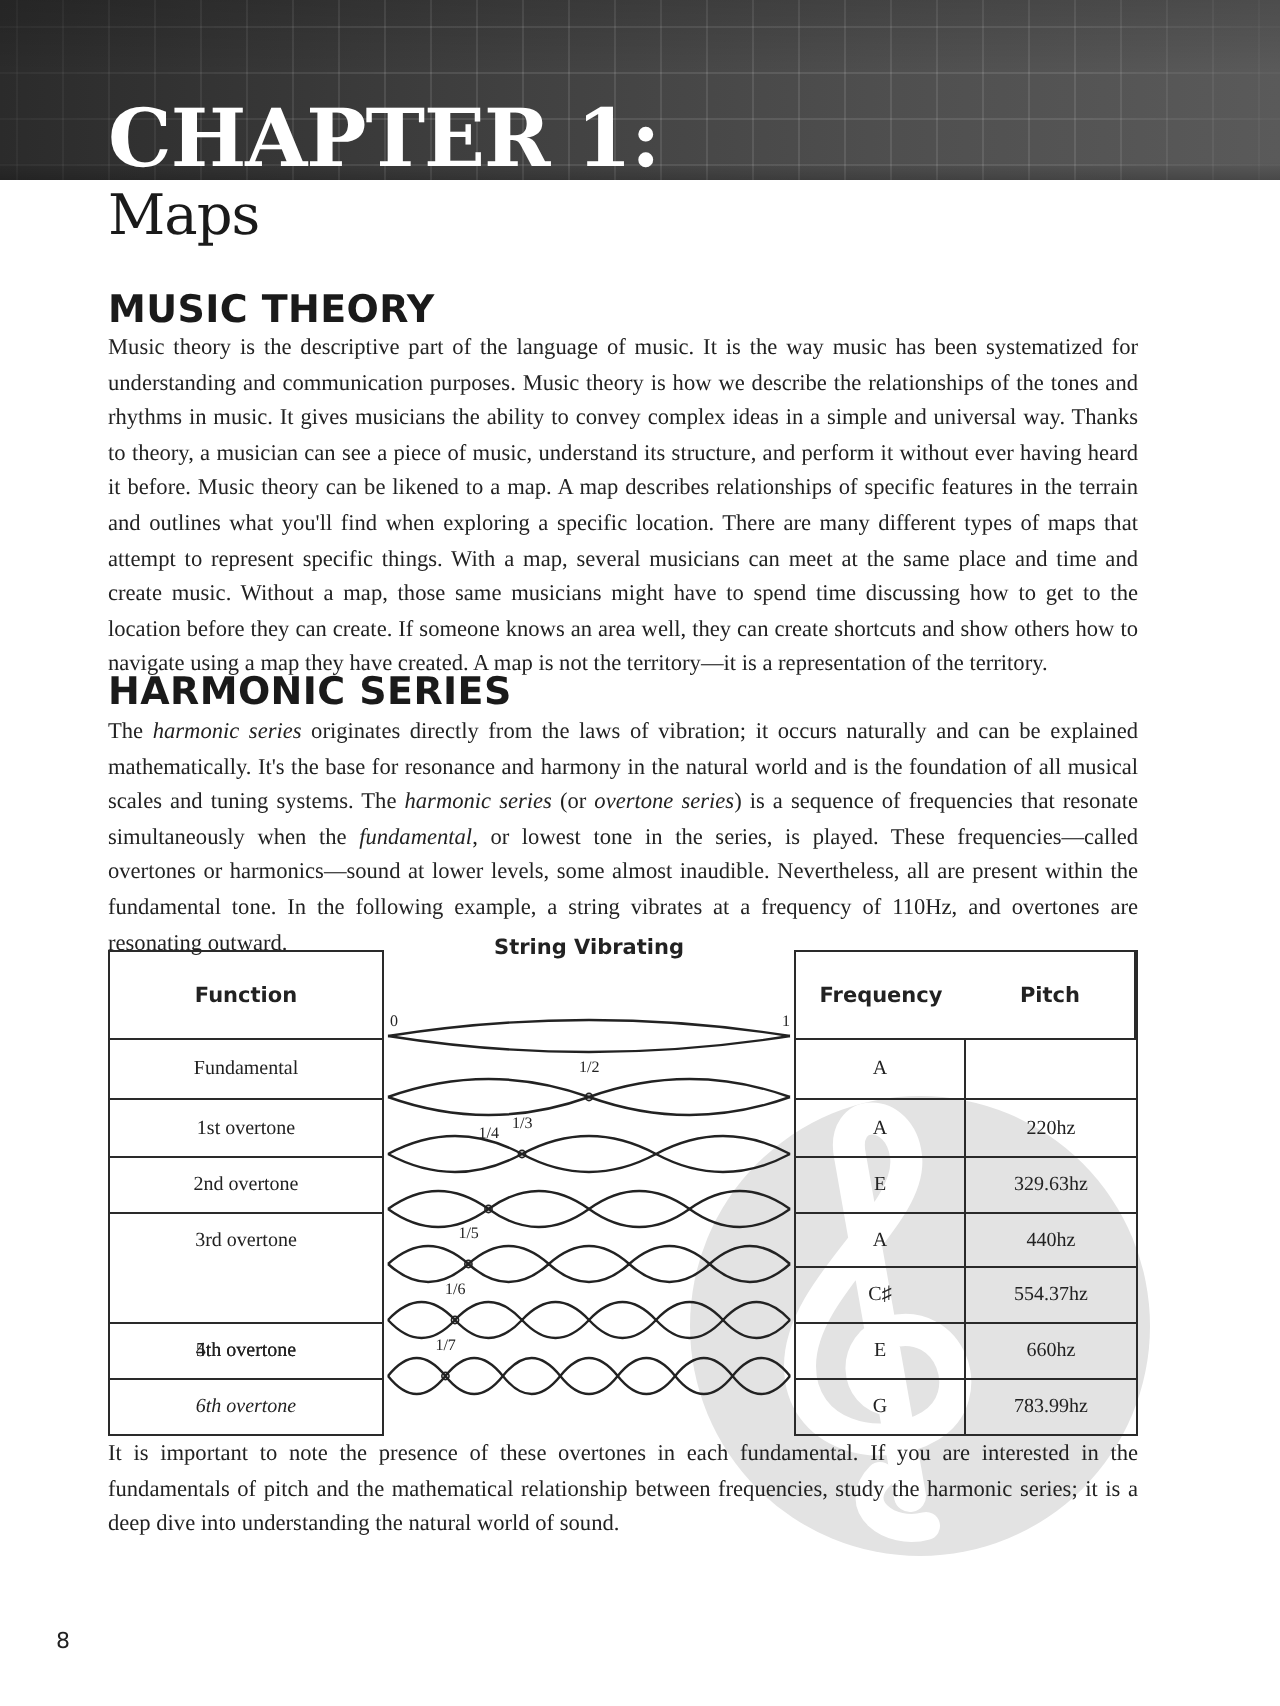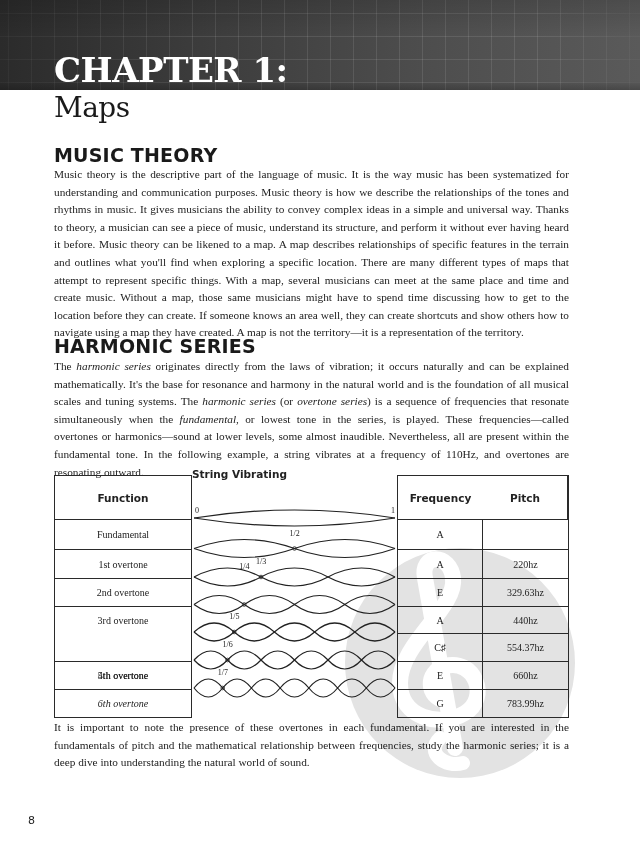--- a/index.html
+++ b/index.html
@@ -21,21 +21,21 @@
       -webkit-mask-image: linear-gradient(90deg, rgba(0,0,0,0.35) 0%, rgba(0,0,0,1) 30%, rgba(0,0,0,1) 85%, rgba(0,0,0,0.3) 100%);
       mask-image: linear-gradient(90deg, rgba(0,0,0,0.35) 0%, rgba(0,0,0,1) 30%, rgba(0,0,0,1) 85%, rgba(0,0,0,0.3) 100%);
     }
     .banner-shade {
       position: absolute; left: 0; top: 0; width: 100%; height: 100%;
       background: linear-gradient(180deg, rgba(0,0,0,0.15) 0%, rgba(0,0,0,0) 40%, rgba(0,0,0,0) 90%, rgba(0,0,0,0.2) 100%);
     }
     .chapter-label {
       position: absolute; left: 54px; top: 50px;
       font-family: "DejaVu Serif", "Liberation Serif", serif;
-      font-weight: bold; font-size: 34px; line-height: 40px;
+      font-weight: bold; font-size: 40px; line-height: 40px;
       color: #ffffff; letter-spacing: -0.5px;
     }
     .chapter-title {
       position: absolute; left: 54px; top: 90px;
       font-family: "DejaVu Serif", "Liberation Serif", serif;
       font-size: 28px; line-height: 36px; color: #1a1a1a; letter-spacing: -0.5px;
     }
 
     .section-heading {
       position: absolute; left: 54px;
@@ -68,21 +68,21 @@
     }
     .cell.hdr {
       font-family: "DejaVu Sans", "Liberation Sans", sans-serif;
       font-size: 10.5px; font-weight: bold; color: #222;
     }
     .table-right .col-pitch { width: 85px; border-right: 1.5px solid #2a2a2a; }
     .table-right .col-freq { flex: 1; }
     .table-left .col-func { flex: 1; }
 
     .string-hdr {
-      position: absolute; left: 192px; top: 468px; width: 205px; 
+      position: absolute; left: 192px; top: 468px; width: 205px; text-align: center;
       font-family: "DejaVu Sans", "Liberation Sans", sans-serif;
       font-size: 10.5px; font-weight: bold; color: #222;
     }
     .waves { position: absolute; left: 192px; top: 503px; }
     .node-label {
       position: absolute; font-size: 8px; color: #222; line-height: 9px;
     }
 
     .page-number {
       position: absolute; left: 28px; top: 814px;

